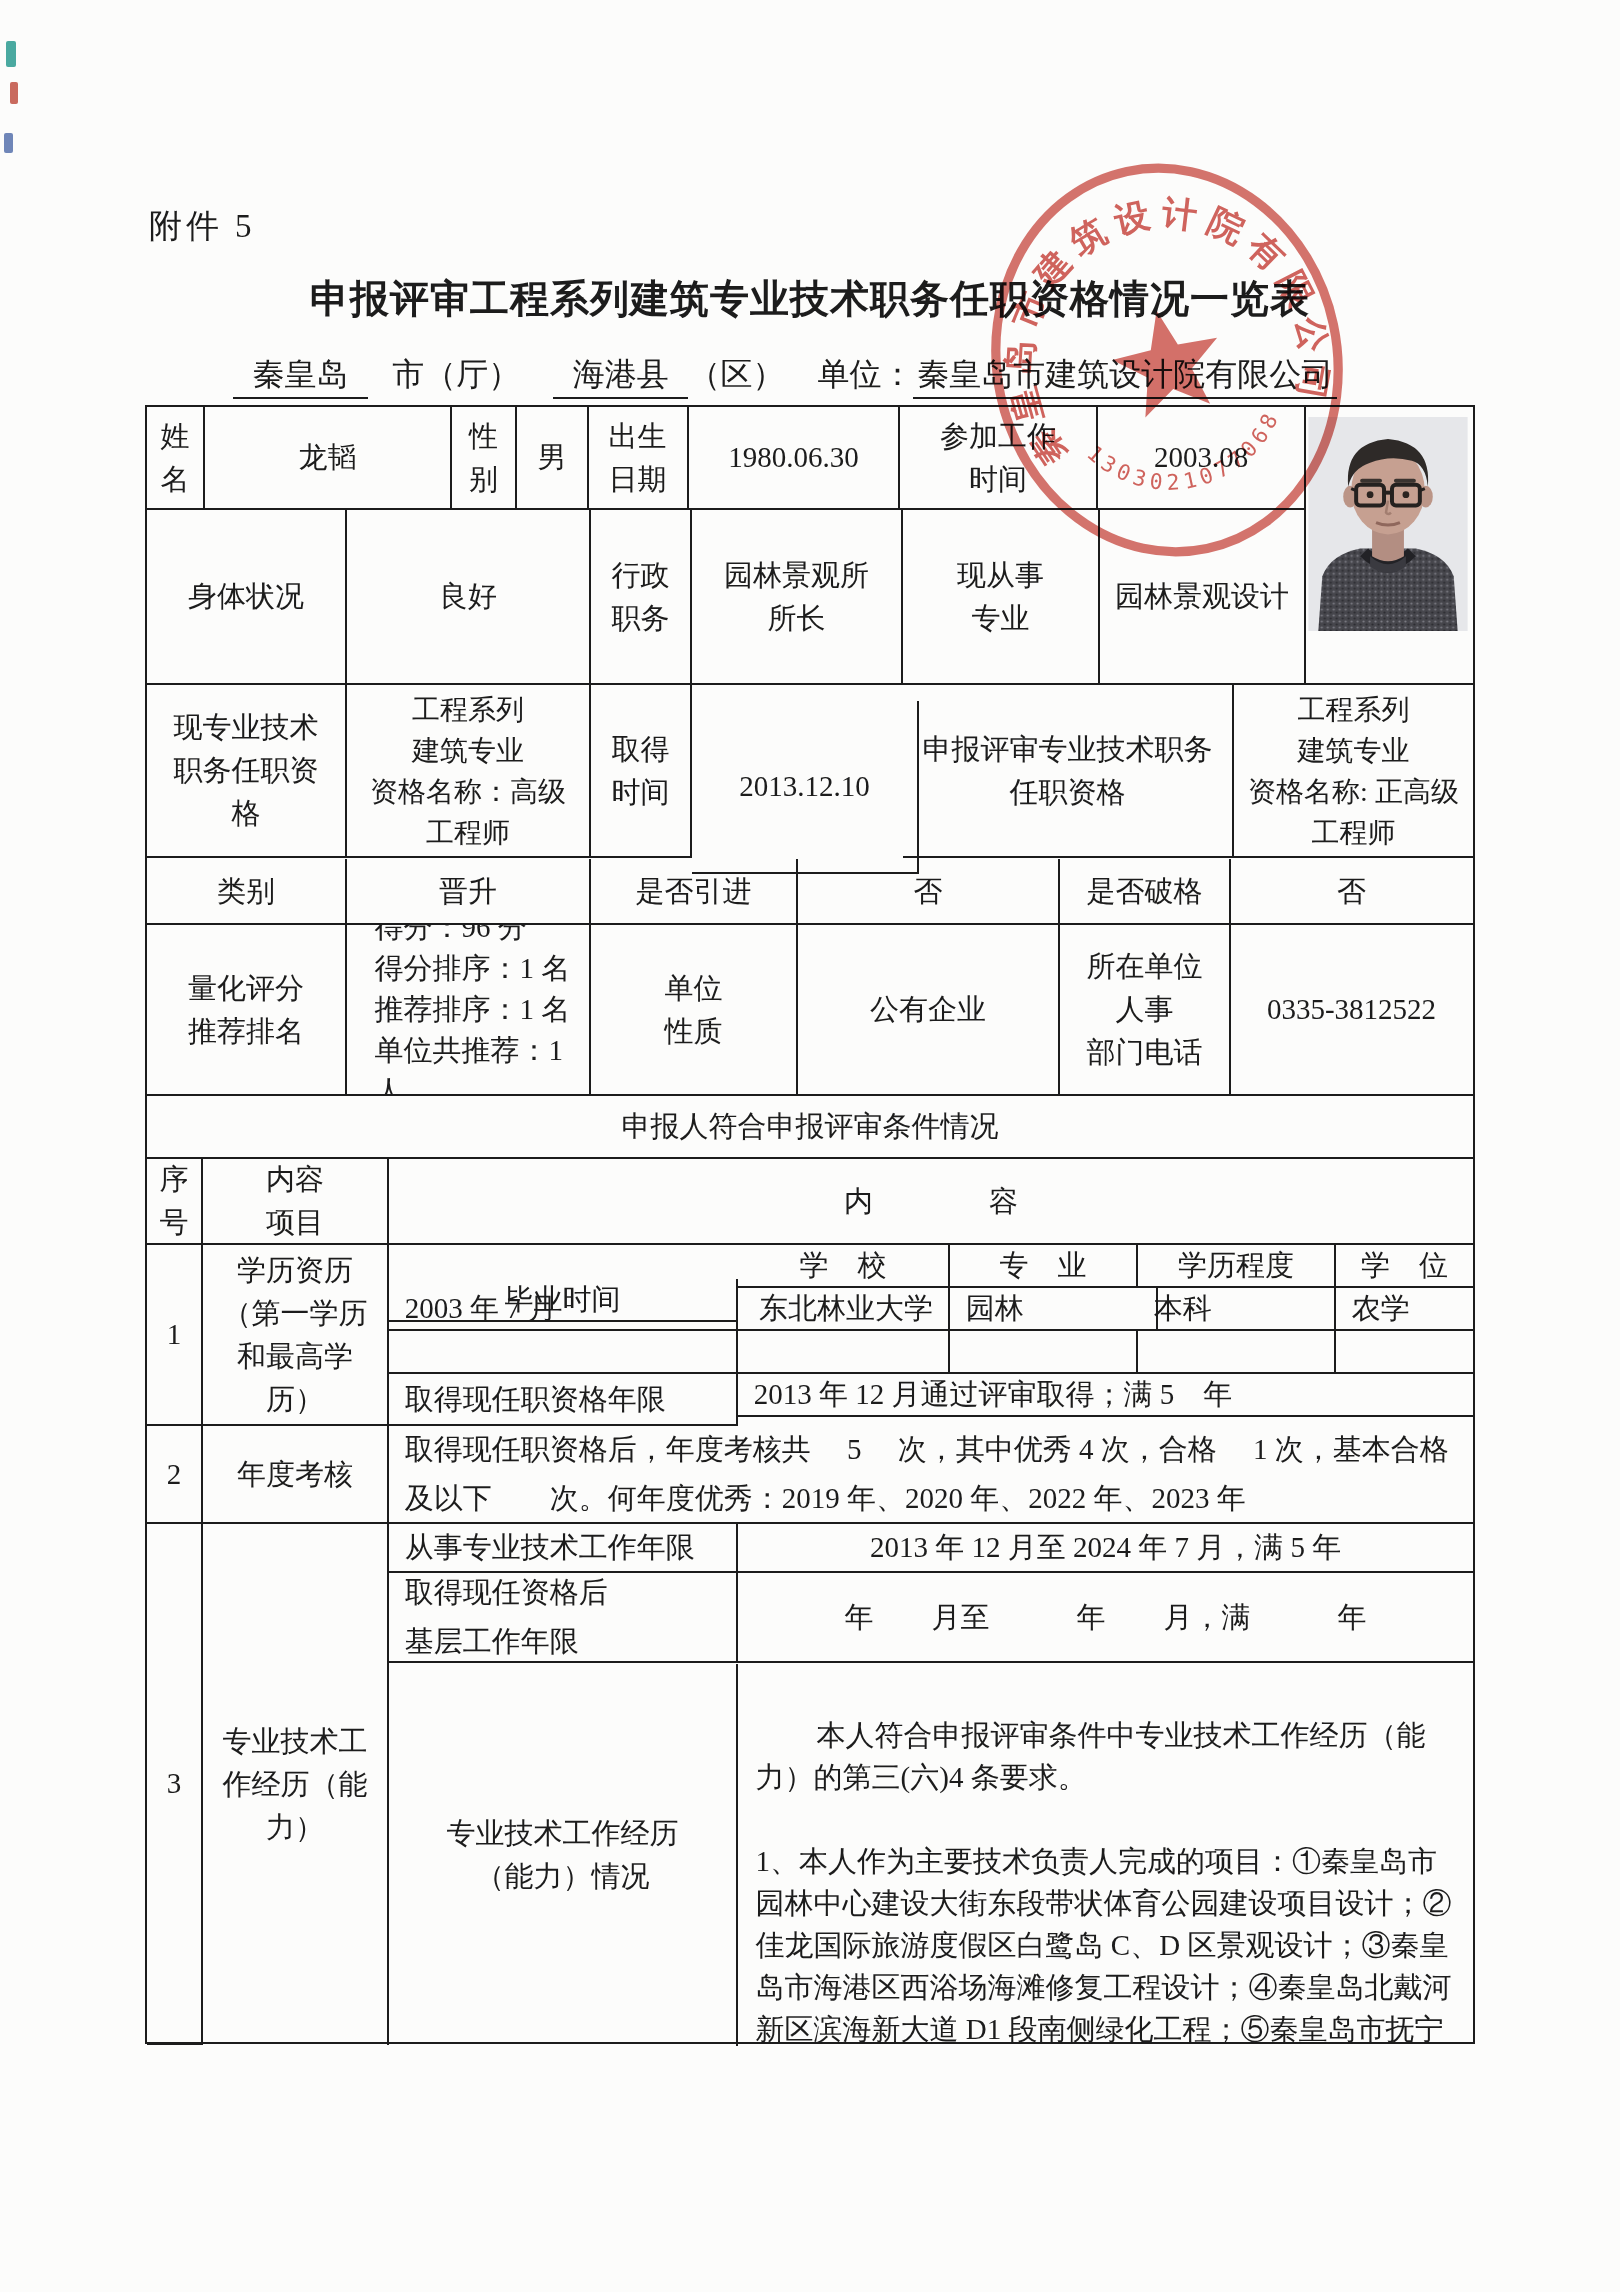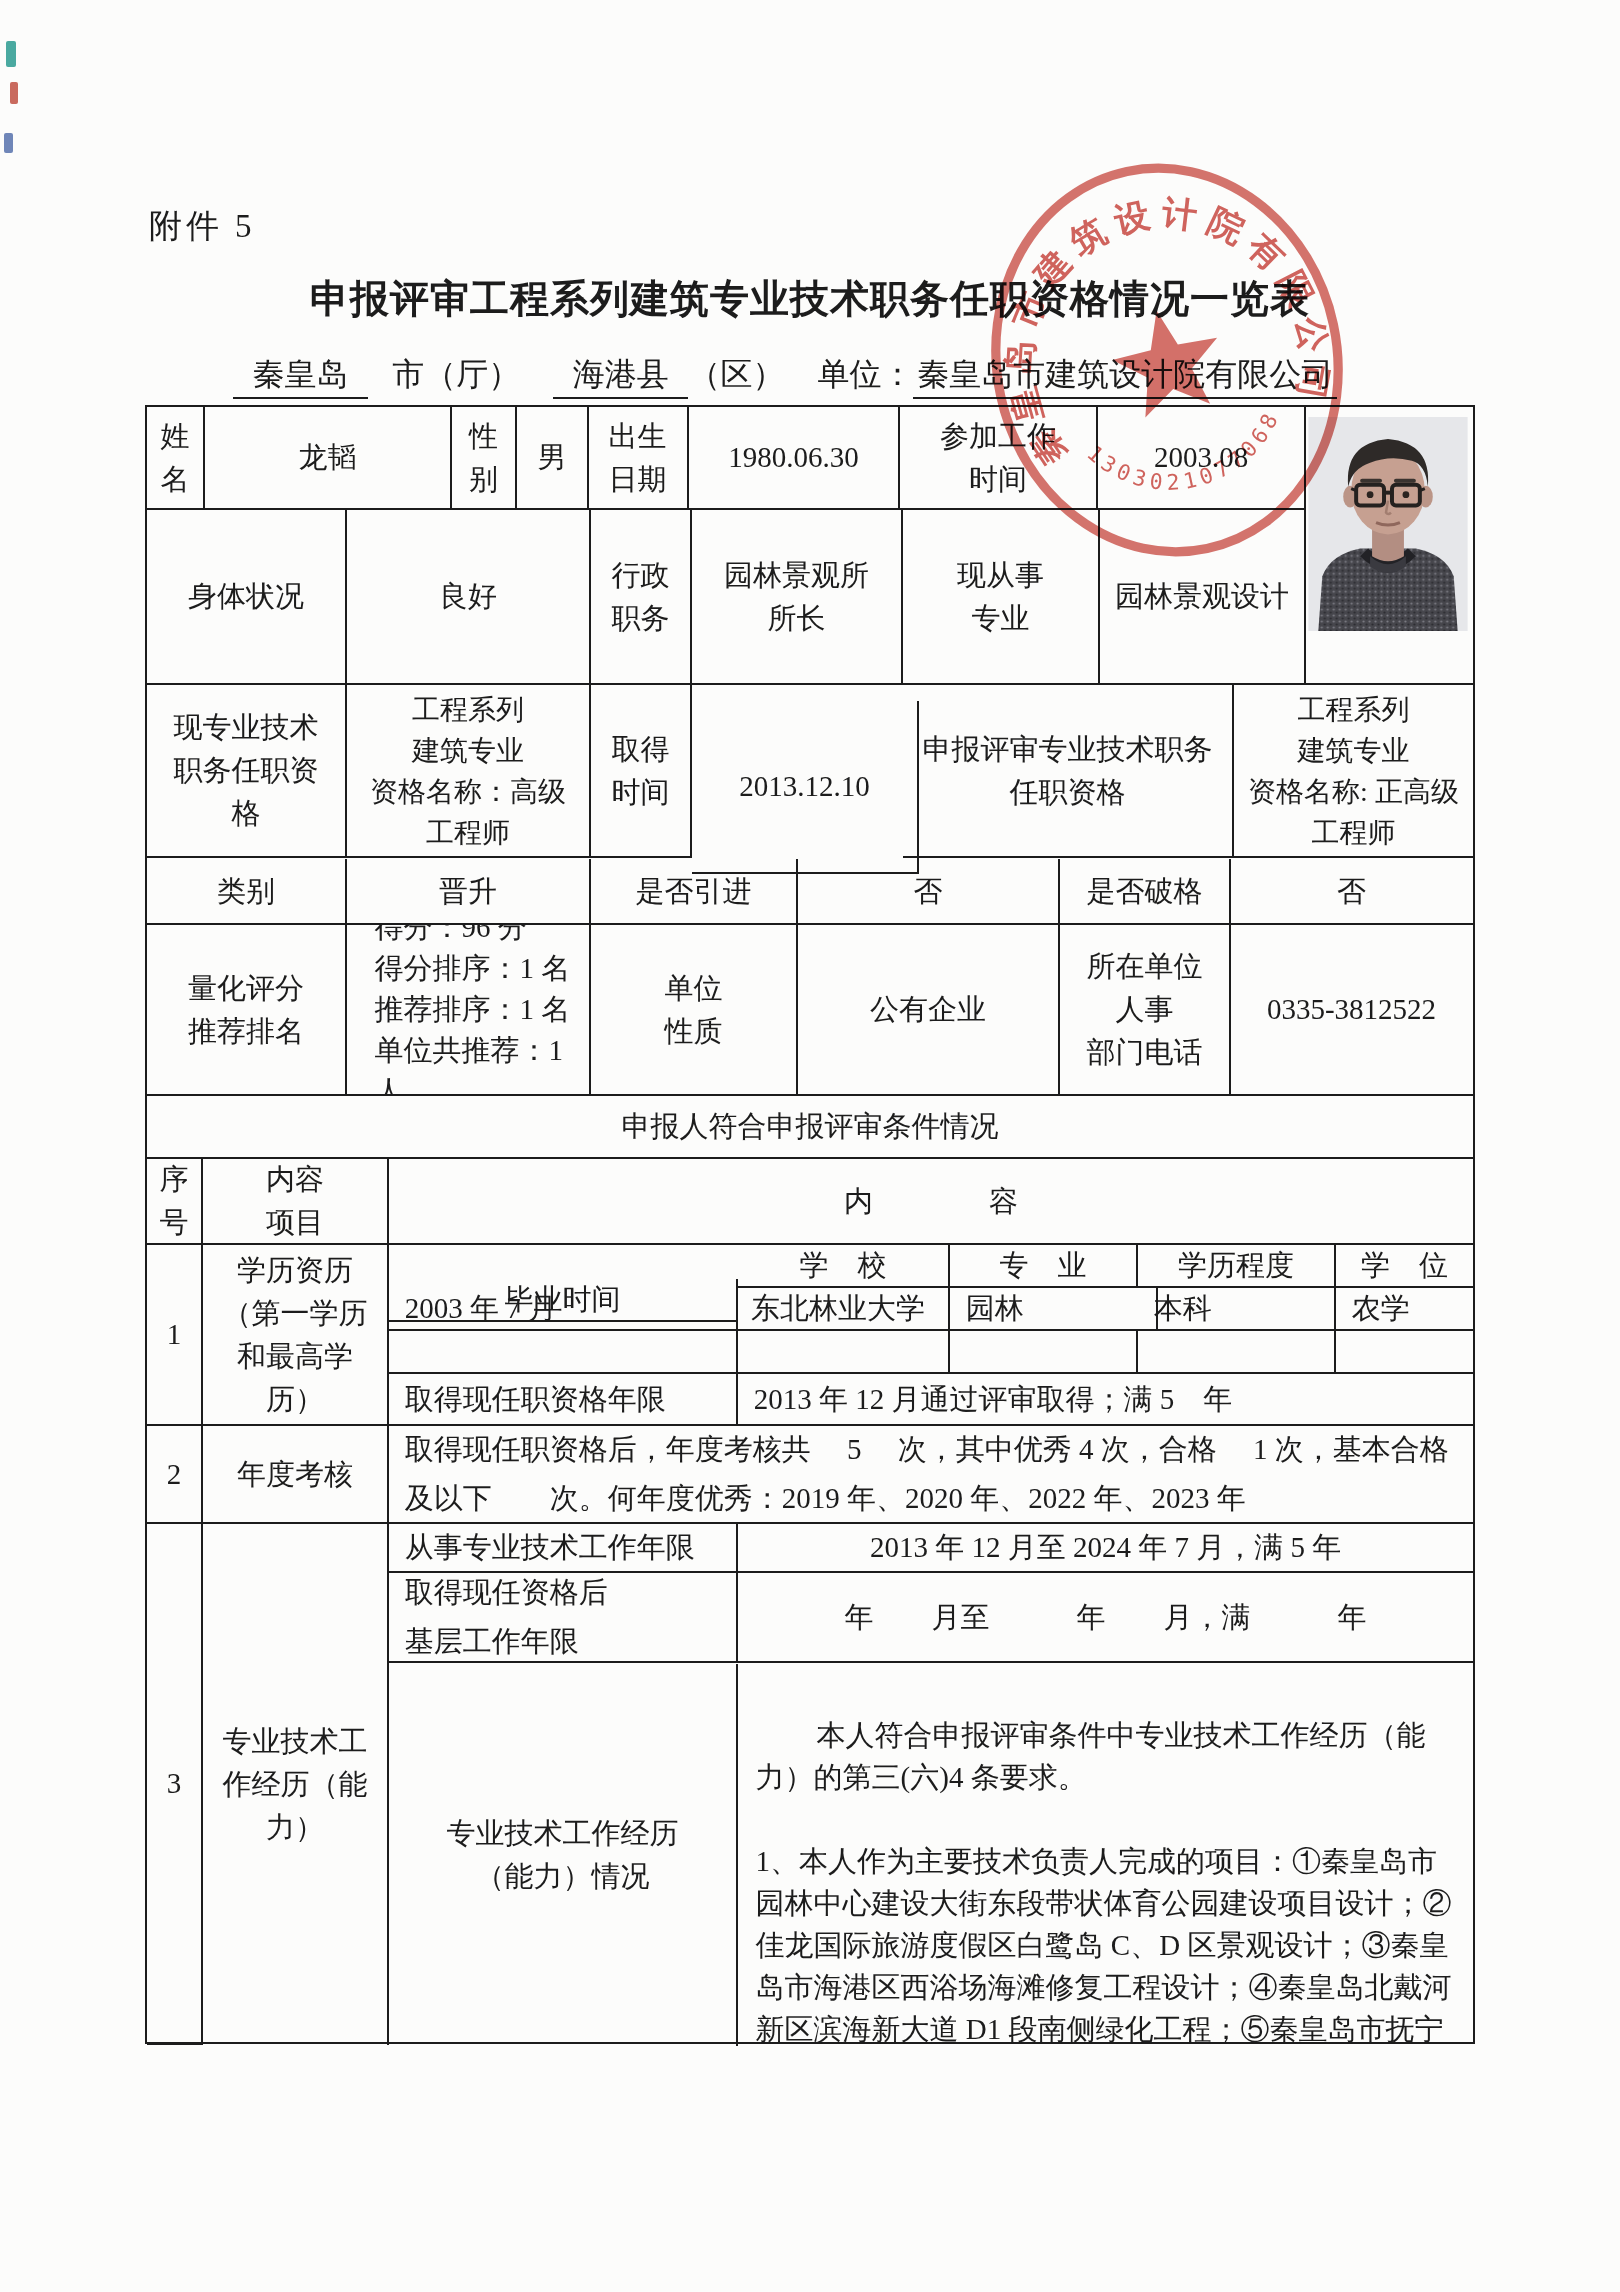--- a/index.html
+++ b/index.html
@@ -126,31 +126,31 @@
     <div class="c" style="left:56px;top:838px;width:186px;height:181px;">学历资历
 （第一学历
 和最高学
 历）</div>
     <div class="c" style="left:242px;top:838px;width:349px;height:43px;margin-top:34px;">毕业时间</div>
     <div class="c" style="left:591px;top:838px;width:212px;height:43px;">学　校</div>
     <div class="c" style="left:803px;top:838px;width:188px;height:43px;">专　业</div>
     <div class="c" style="left:991px;top:838px;width:198px;height:43px;">学历程度</div>
     <div class="c noR" style="left:1189px;top:838px;width:137px;height:43px;">学　位</div>
     <div class="c al" style="left:242px;top:881px;width:349px;height:43px;">2003 年 7 月</div>
-    <div class="c al" style="left:591px;top:881px;width:212px;height:43px;padding-left:13px;">东北林业大学</div>
+    <div class="c al" style="left:591px;top:881px;width:212px;height:43px;padding-left:21px;">东北林业大学</div>
     <div class="c al" style="left:803px;top:881px;width:208px;height:43px;">园林</div>
     <div class="c al" style="left:991px;top:881px;width:198px;height:43px;">本科</div>
     <div class="c al noR" style="left:1189px;top:881px;width:137px;height:43px;">农学</div>
     <div class="c" style="left:242px;top:924px;width:349px;height:43px;"></div>
     <div class="c" style="left:591px;top:924px;width:212px;height:43px;"></div>
     <div class="c" style="left:803px;top:924px;width:188px;height:43px;"></div>
     <div class="c" style="left:991px;top:924px;width:198px;height:43px;"></div>
     <div class="c noR" style="left:1189px;top:924px;width:137px;height:43px;"></div>
     <div class="c al" style="left:242px;top:967px;width:349px;height:52px;">取得现任职资格年限</div>
-    <div class="c al noR" style="left:591px;top:967px;width:735px;height:52px;">2013 年 12 月通过评审取得；满 5　年</div>
+    <div class="c al noR" style="left:591px;top:967px;width:735px;height:43px;">2013 年 12 月通过评审取得；满 5　年</div>
 
     <div class="c" style="left:0;top:1019px;width:56px;height:98px;">2</div>
     <div class="c" style="left:56px;top:1019px;width:186px;height:98px;">年度考核</div>
     <div class="c al lh50 noR" style="left:242px;top:1019px;width:1084px;height:98px;">取得现任职资格后，年度考核共　 5 　次，其中优秀 4 次，合格　 1 次，基本合格
 及以下　　次。何年度优秀：2019 年、2020 年、2022 年、2023 年</div>
 
     <div class="c" style="left:0;top:1117px;width:56px;height:521px;">3</div>
     <div class="c noB" style="left:56px;top:1117px;width:186px;height:521px;">专业技术工
 作经历（能
 力）</div>

